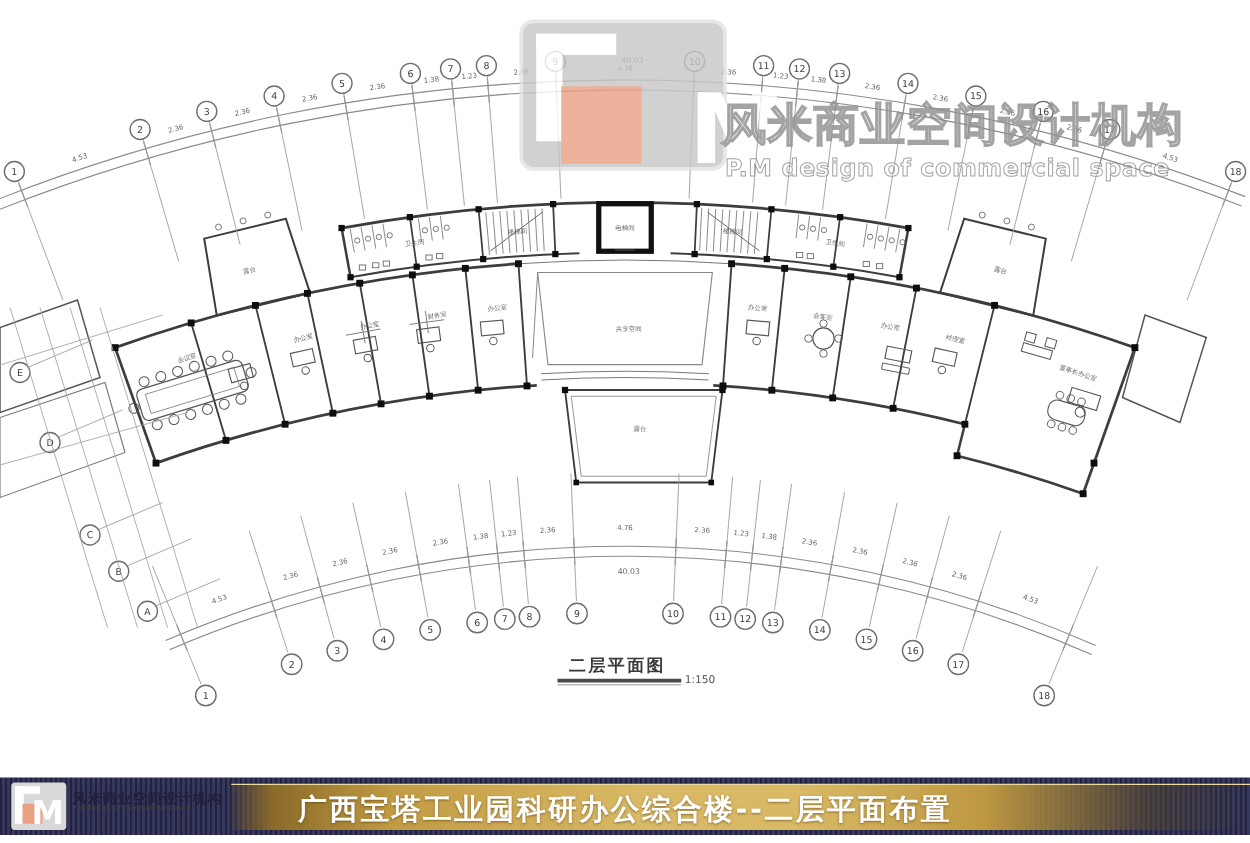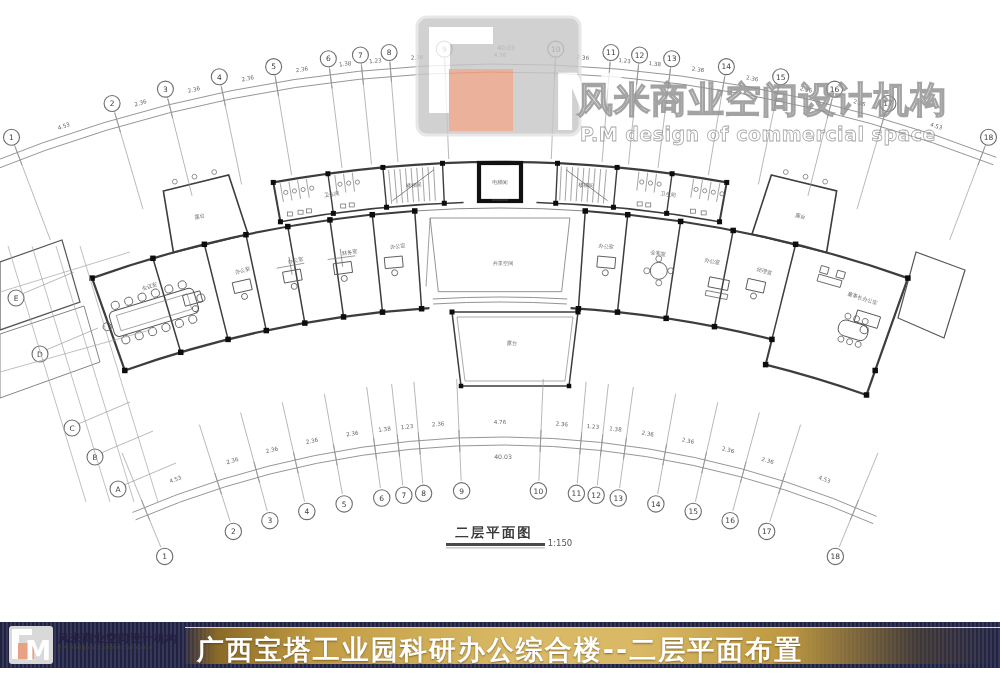--- a/index.html
+++ b/index.html
@@ -7,21 +7,21 @@
         font-family:"DejaVu Sans",sans-serif;}
   #plan-svg{position:absolute;left:0;top:0;}
   
   .footer{position:absolute;left:0;top:620px;width:1000px;height:52px;}
   .footer-stripes{position:absolute;left:0;top:2px;width:100%;height:46px;
      background:repeating-linear-gradient(90deg,#20223e 0 2px,#35375c 2px 4px);}
   .footer-gold{position:absolute;left:185px;right:0;top:7px;height:36px;
      border-top:1px solid #ecd9a0;
      background:linear-gradient(90deg,rgba(130,98,34,.15) 0%,#8a6a28 4%,#c29c44 16%,#d9b965 40%,#d9b965 56%,#bd9840 74%,rgba(90,74,46,.55) 90%,rgba(40,42,70,0) 100%);}
   .footer-title{position:absolute;left:0;top:12px;width:100%;text-align:center;
-     color:#ffffff;font-size:27px;font-weight:bold;letter-spacing:2px;
+     color:#ffffff;font-size:23px;font-weight:bold;letter-spacing:2px;
      text-shadow:0 1px 2px rgba(70,45,0,.55);white-space:nowrap;}
   .footer-logo{position:absolute;left:9px;top:6px;width:44px;height:38px;border-radius:3px;
      background:#d9d9d9;overflow:hidden;}
   .fl-bar1{position:absolute;left:3px;top:3px;width:7px;height:30px;background:#fff;}
   .fl-bar2{position:absolute;left:3px;top:3px;width:20px;height:6px;background:#fff;}
   .fl-orange{position:absolute;left:9px;top:17px;width:16px;height:16px;background:#e9a184;}
   .fl-m{position:absolute;right:2px;bottom:0px;color:#fff;font-size:26px;font-weight:bold;line-height:26px;}
   .footer-company{position:absolute;left:58px;top:13px;color:#241f3c;line-height:1.1;}
   .fc-cn{font-size:11px;font-weight:bold;letter-spacing:1px;}
   .fc-en{font-size:5px;color:#4d4430;letter-spacing:.5px;}

